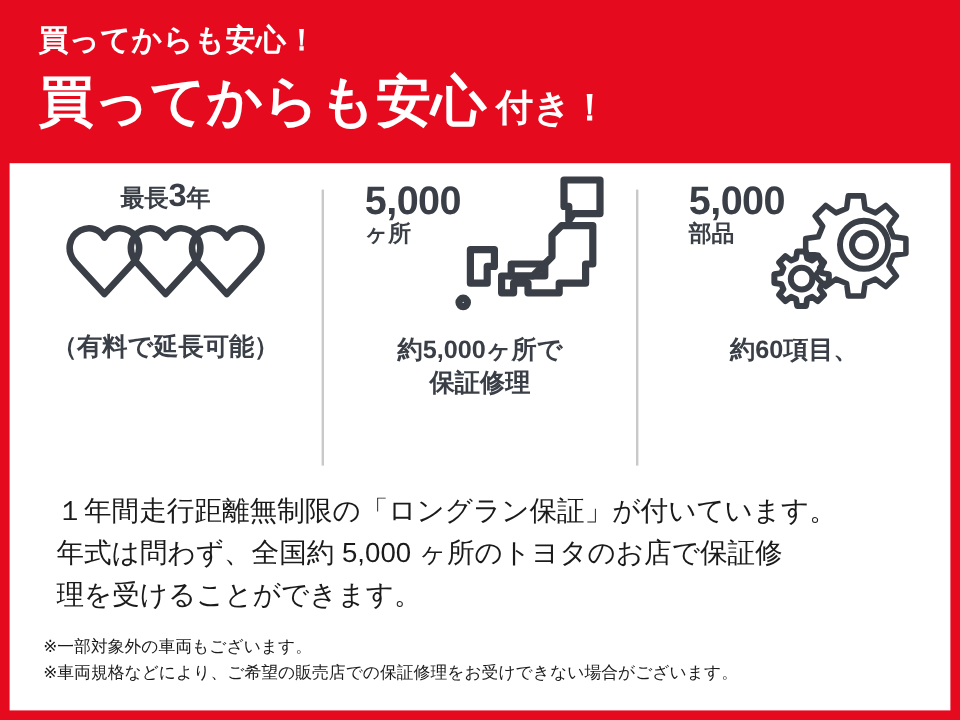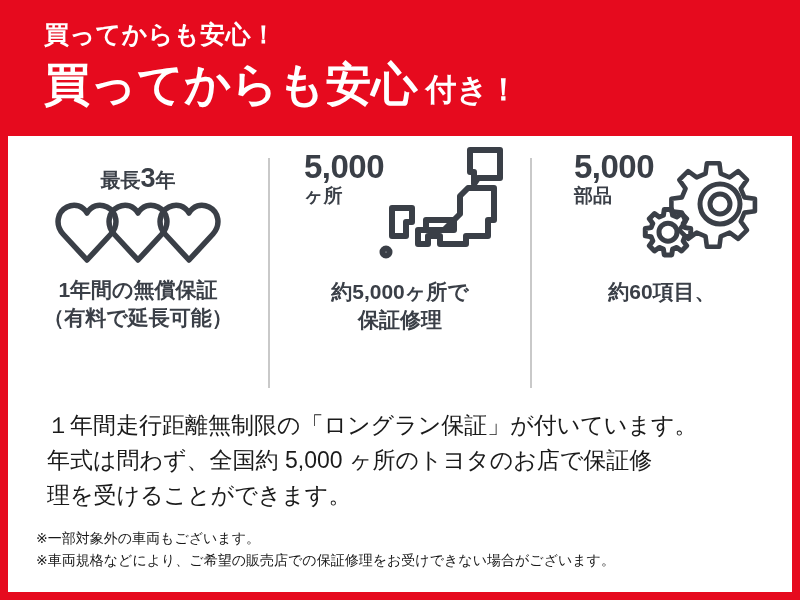--- a/index.html
+++ b/index.html
@@ -22,21 +22,21 @@
 
   
   .header {
     position: absolute;
     left: 0;
     top: 0;
     width: 800px;
     height: 136px;
     background: #e60a1e;
     box-sizing: border-box;
-    padding: 22px 0 0 44px;
+    padding: 22px 0 0 32px;
   }
   .kicker {
     color: #ffffff;
     font-size: 25px;
     font-weight: bold;
     line-height: 1;
     letter-spacing: 0.5px;
     white-space: nowrap;
   }
   .headline {
@@ -102,21 +102,21 @@
     align-items: center;
     justify-content: center;
     color: #3a3f47;
   }
 
   
   .stat-hearts {
     display: flex;
     flex-direction: column;
     align-items: center;
-    justify-content: flex-end;
+    justify-content: flex-start;
     padding-top: 6px;
   }
   .label-saicho {
     font-size: 20px;
     font-weight: bold;
     line-height: 1;
     color: #3a3f47;
     white-space: nowrap;
   }
   .label-saicho .num {
@@ -248,21 +248,20 @@
             <div class="hearts">
               <svg width="168" height="68" viewBox="0 0 168 68" fill="none" stroke="#3a3f47" stroke-width="5.5" stroke-linejoin="round" stroke-linecap="round">
                 <path d="M33 62 L9 36 C1 27 3 14 13 9 C21 5 29 8 33 15 C37 8 45 5 53 9 C63 14 65 27 57 36 Z"></path>
                 <path d="M84 62 L60 36 C52 27 54 14 64 9 C72 5 80 8 84 15 C88 8 96 5 104 9 C114 14 116 27 108 36 Z"></path>
                 <path d="M135 62 L111 36 C103 27 105 14 115 9 C123 5 131 8 135 15 C139 8 147 5 155 9 C165 14 167 27 159 36 Z"></path>
               </svg>
             </div>
           </div>
         </div>
         <div class="caption">
-          <span class="l">1年間の無償保証</span>
           <span class="l">（有料で延長可能）</span>
         </div>
       </div>
 
       <div class="divider"></div>
 
       <div class="feature">
         <div class="stat stat-map">
           <div class="map-caption">
             <span class="n">5,000</span>

